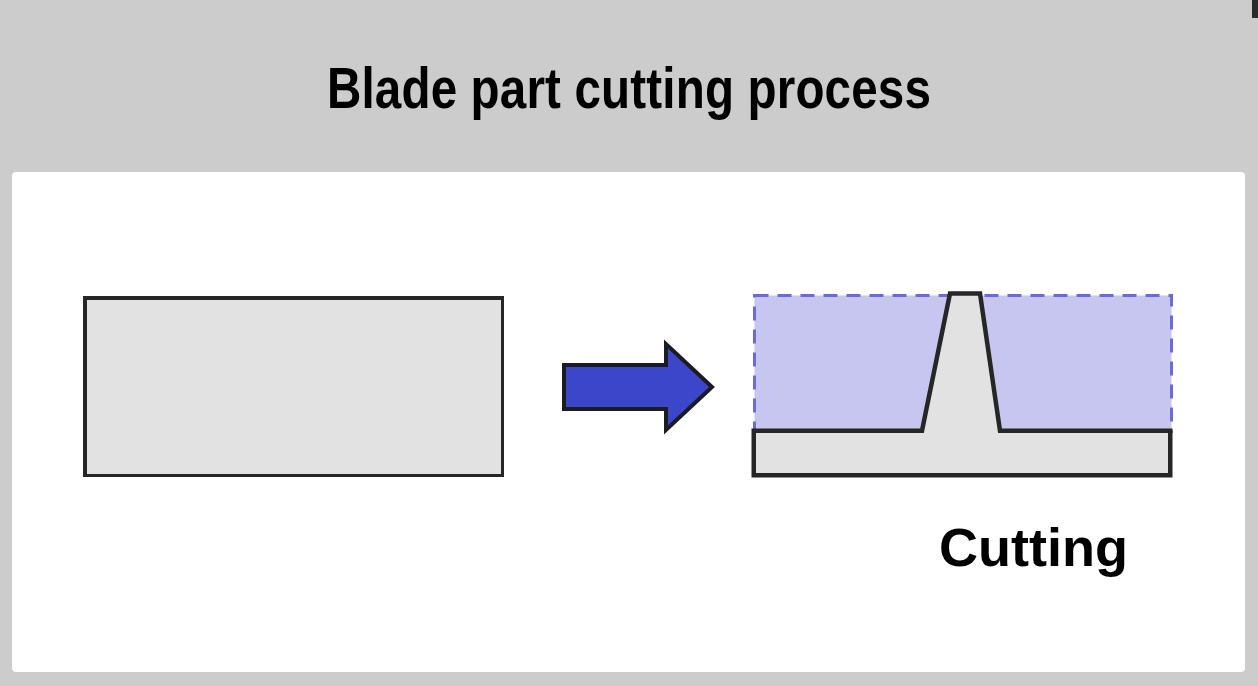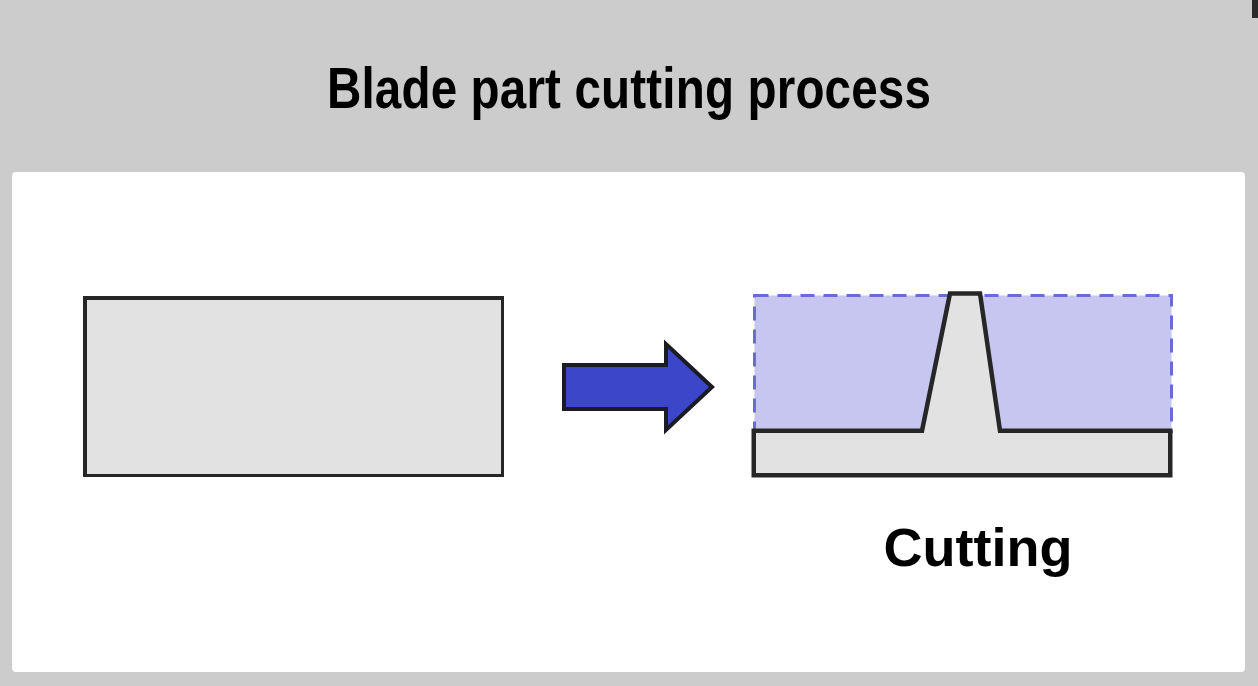--- a/index.html
+++ b/index.html
@@ -68,24 +68,24 @@
     left: 0;
     top: 0;
     width: 1258px;
     height: 686px;
     overflow: visible;
   }
 
   
   #cutting-caption {
     position: absolute;
-    left: 776px;
+    left: 724px;
     top: 516px;
     width: 404px;
-    text-align: center;
+    text-align: right;
     color: #000000;
     font-family: "Liberation Sans", "DejaVu Sans", sans-serif;
     font-weight: bold;
     font-size: 54px;
     line-height: 62px;
     white-space: nowrap;
   }
 
   
   #edge-sliver {

